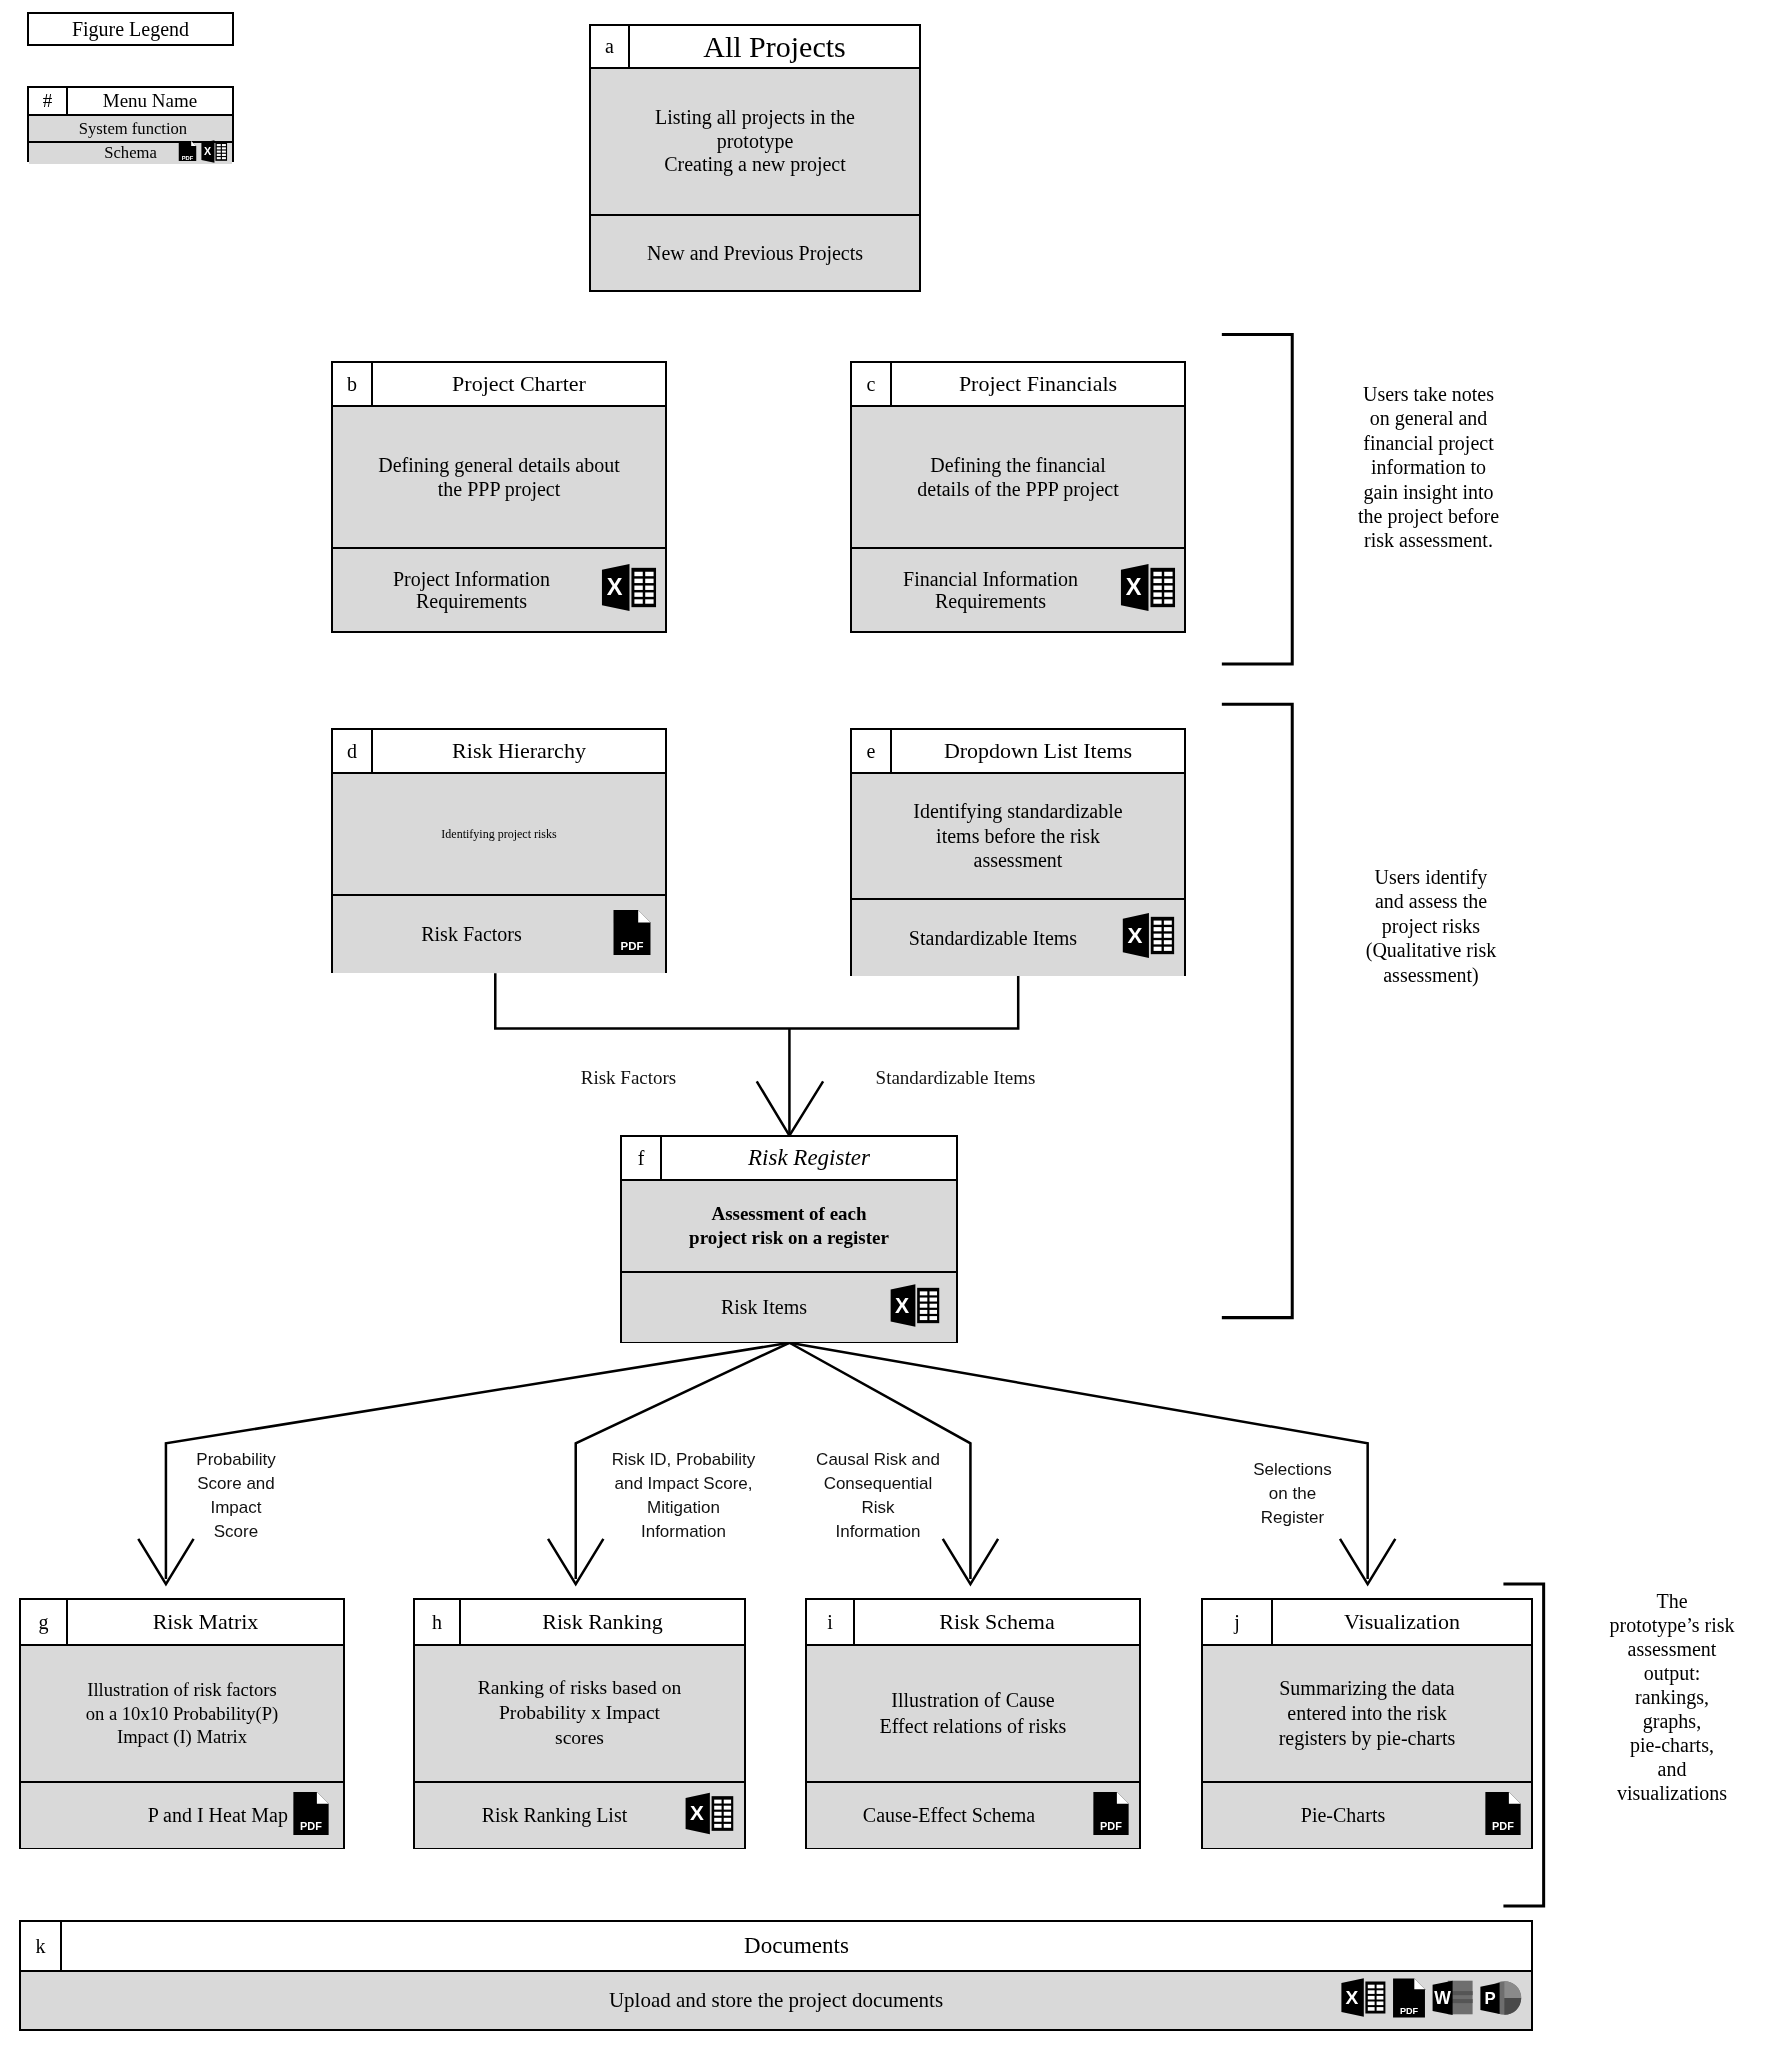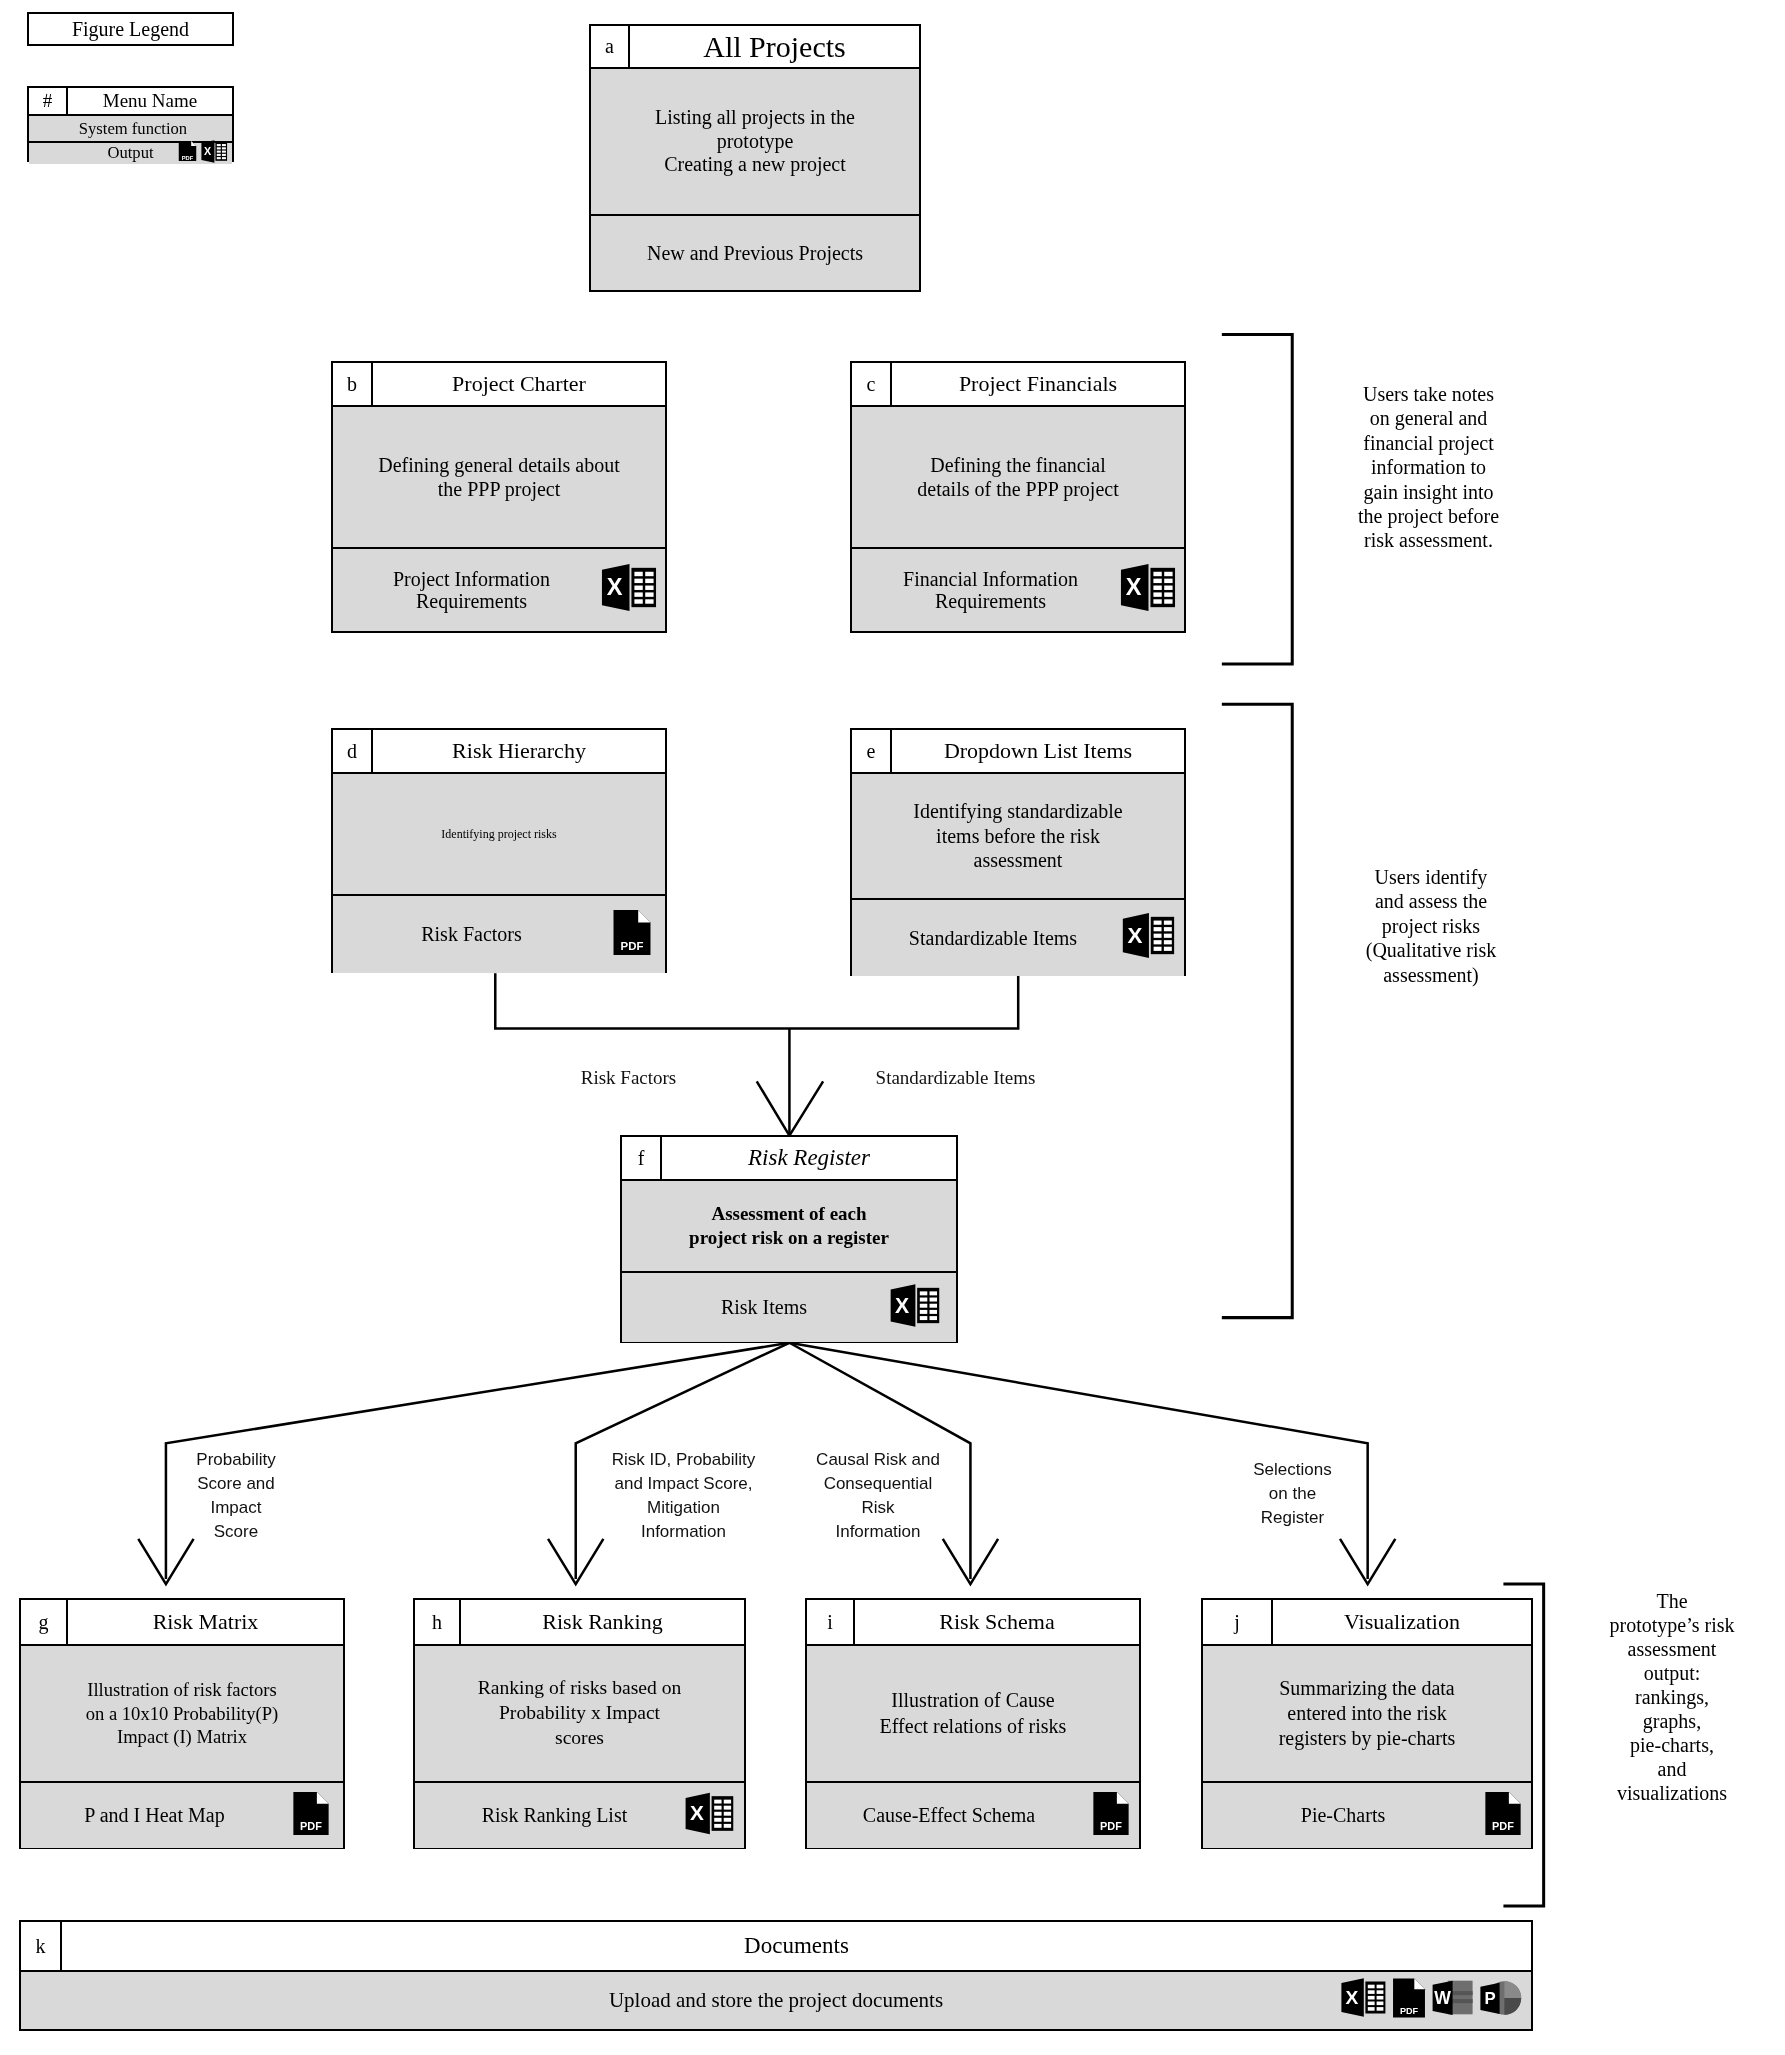--- a/index.html
+++ b/index.html
@@ -68,21 +68,21 @@
 
   <div id="legend-title">Figure Legend</div>
 
   <div class="card" id="legend-card" style="left:27px;top:86px;width:207px;height:76px;">
     <div class="hdr" style="height:26px;">
       <div class="idx" style="width:39px;font-size:19px;">#</div>
       <div class="ttl" style="font-size:19px;">Menu Name</div>
     </div>
     <div class="body" style="height:27px;font-size:16.6px;padding-left:12px;">System function</div>
     <div class="foot" style="height:21px;font-size:16.6px;">
-      <span class="ftxt">Output</span>
+      <span class="ftxt">Schema</span>
       <span class="icons" style="right:4px;top:50%;transform:translateY(-50%);">
         <span class="ficon">
           <svg width="23" height="23" viewBox="0 0 100 100" style="font-size:33px">
               <path d="M12 6 h54 l22 22 v66 H12 Z" fill="#000"></path>
               <path d="M66 6 l22 22 h-22 Z" fill="#fff"></path>
               <text x="50" y="88" font-family="Liberation Sans,sans-serif" font-size="25" font-weight="bold" fill="#fff" text-anchor="middle">PDF</text>
             </svg>
         </span>
         <span class="ficon">
           <svg width="28" height="24" viewBox="0 0 120 100" style="font-size:33px">
@@ -276,21 +276,21 @@
   </div>
 
   <div class="card" style="left:19px;top:1598px;width:326px;height:251px;">
     <div class="hdr" style="height:44px;">
       <div class="idx" style="width:47px;font-size:20px;">g</div>
       <div class="ttl" style="font-size:22px;">Risk Matrix</div>
     </div>
     <div class="body" style="height:137px;font-size:18.6px;line-height:1.26;white-space:pre-line;padding:0 3px;">Illustration of risk factors
 on a 10x10  Probability(P)
 Impact (I) Matrix</div>
-    <div class="foot" style="height:65px;font-size:20px;">
+    <div class="foot" style="height:65px;font-size:20px;justify-content:flex-end;">
       <span class="ftxt" style="white-space:pre-line;padding-right:55px;">P and I  Heat Map</span>
       <span class="icons" style="right:11px;top:50%;transform:translateY(-50%);">
         <span class="ficon">
           <svg width="42" height="48" viewBox="0 0 100 110" style="font-size:40px">
               <path d="M8 4 h56 l28 28 v74 H8 Z" fill="#000"></path>
               <path d="M64 4 l28 28 h-28 Z" fill="#fff"></path>
               <text x="50" y="94" font-family="Liberation Sans,sans-serif" font-size="26" font-weight="bold" fill="#fff" text-anchor="middle">PDF</text>
             </svg>
         </span>
       </span>

